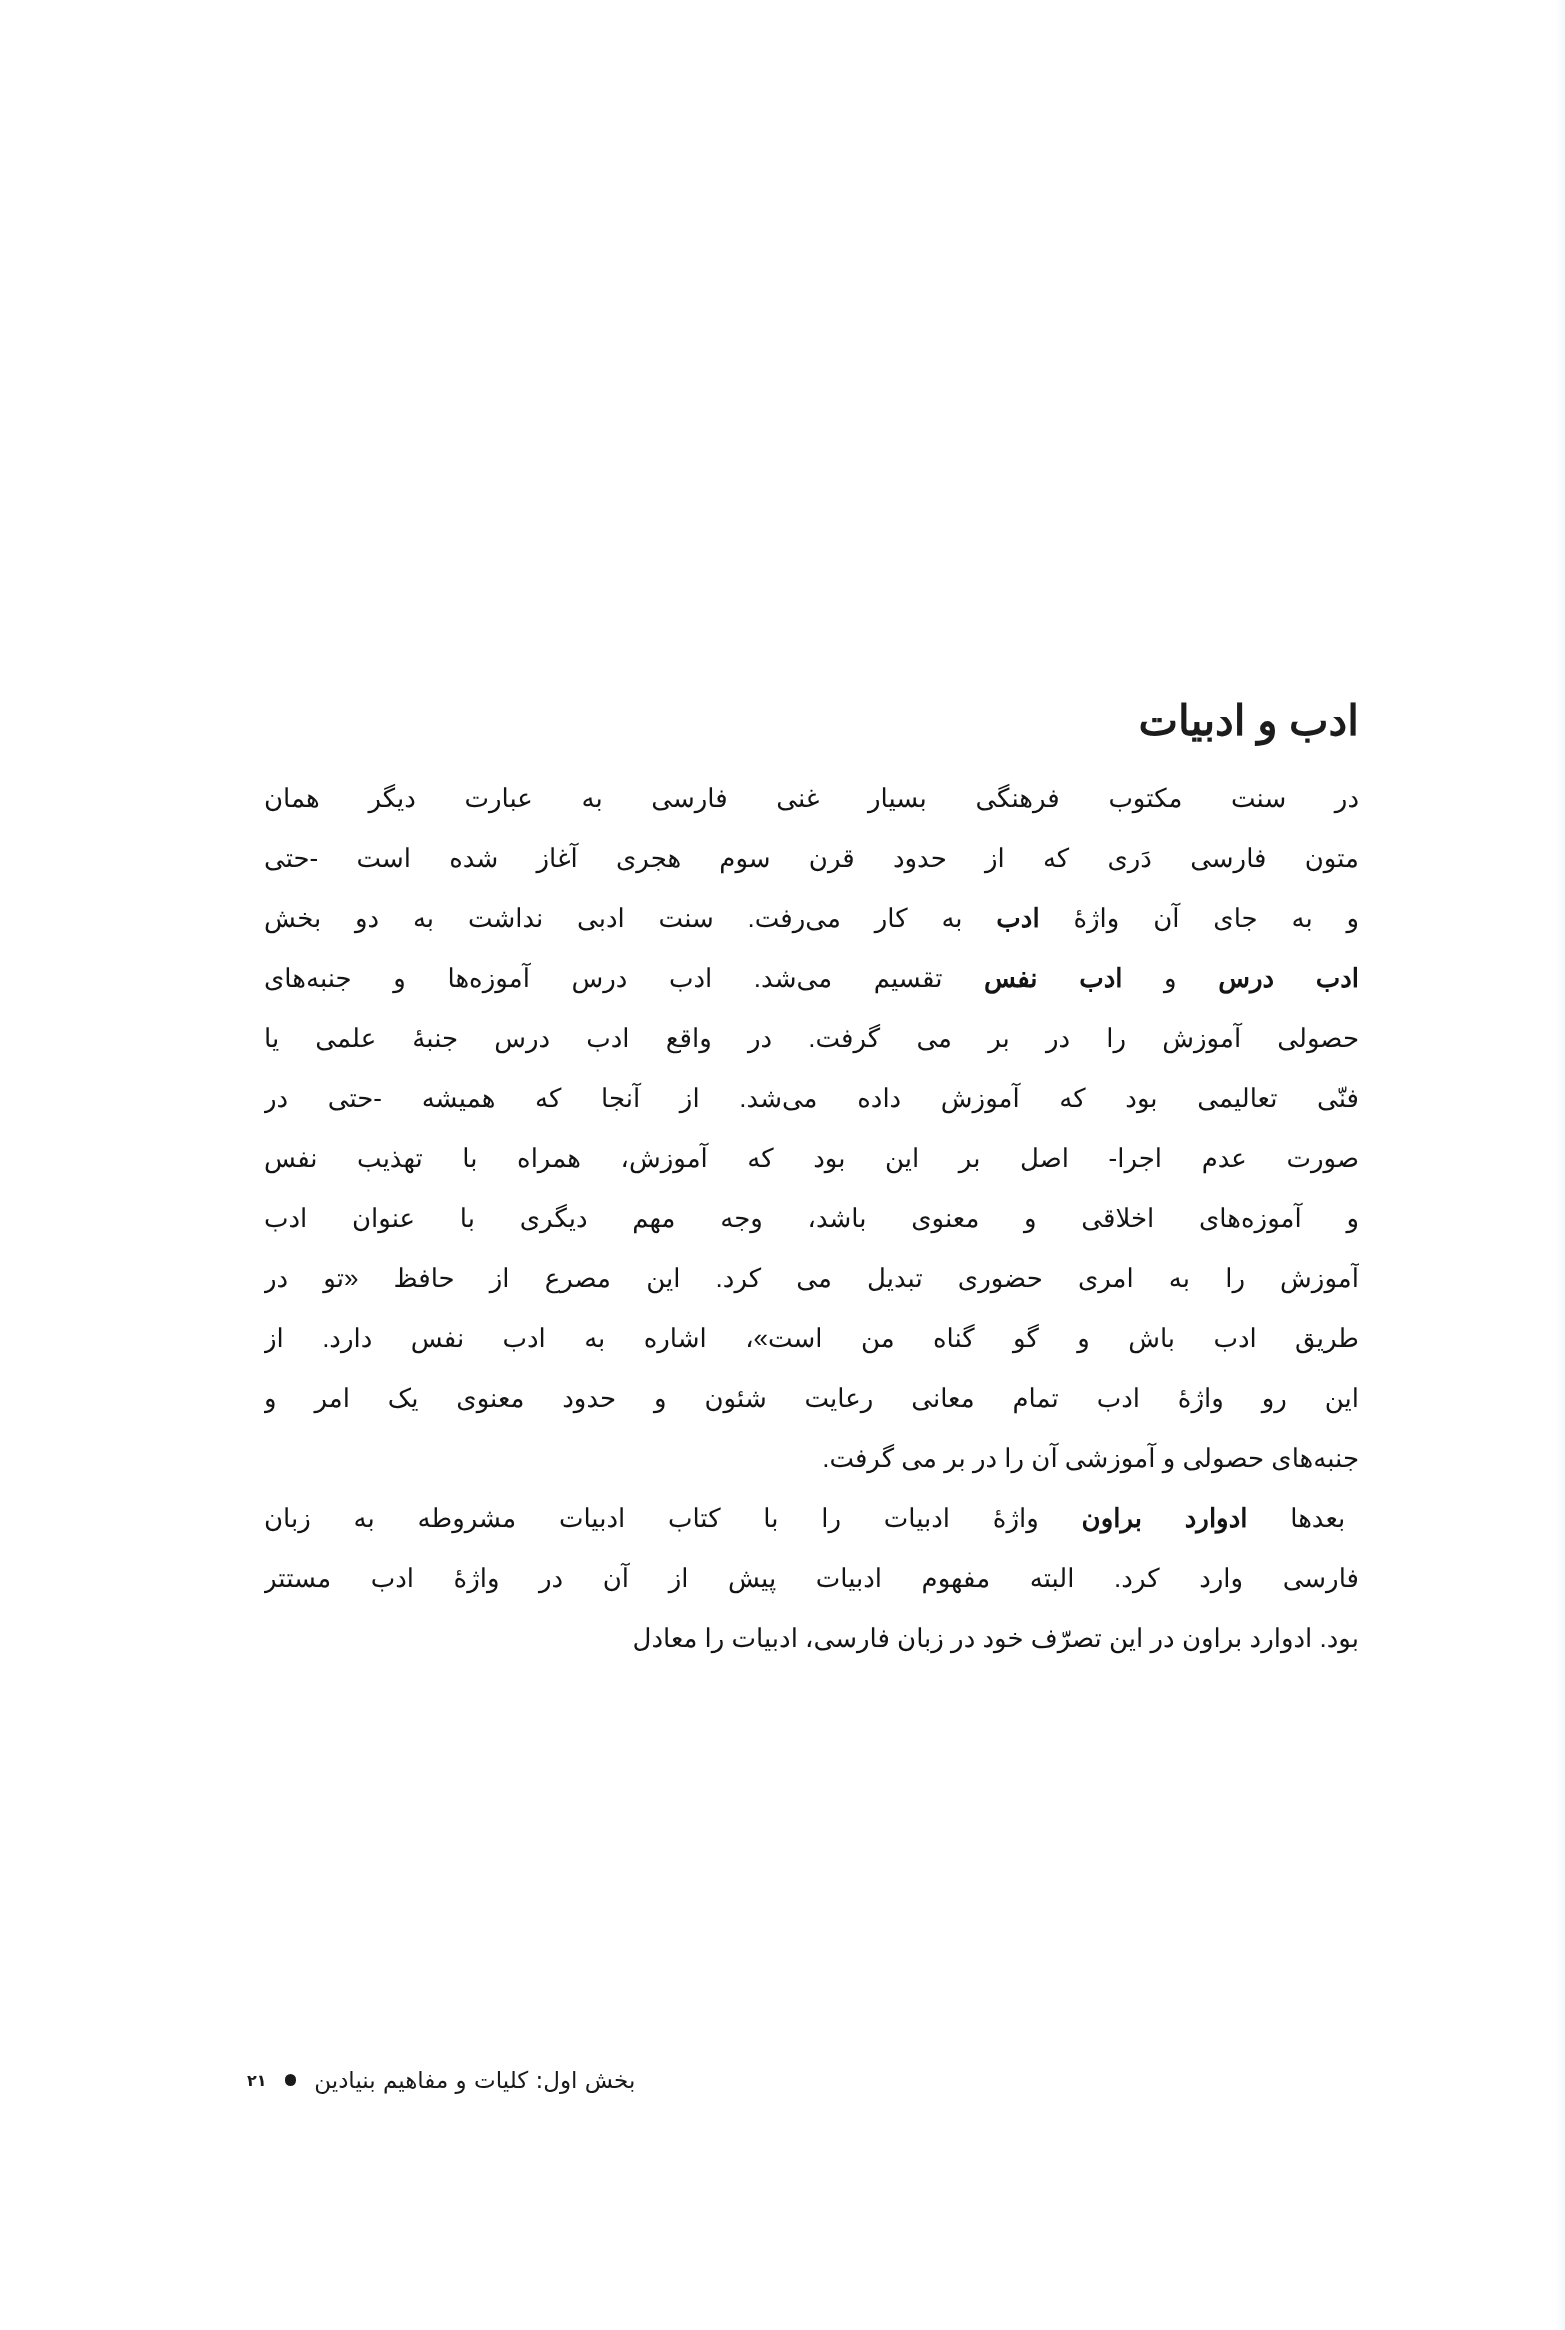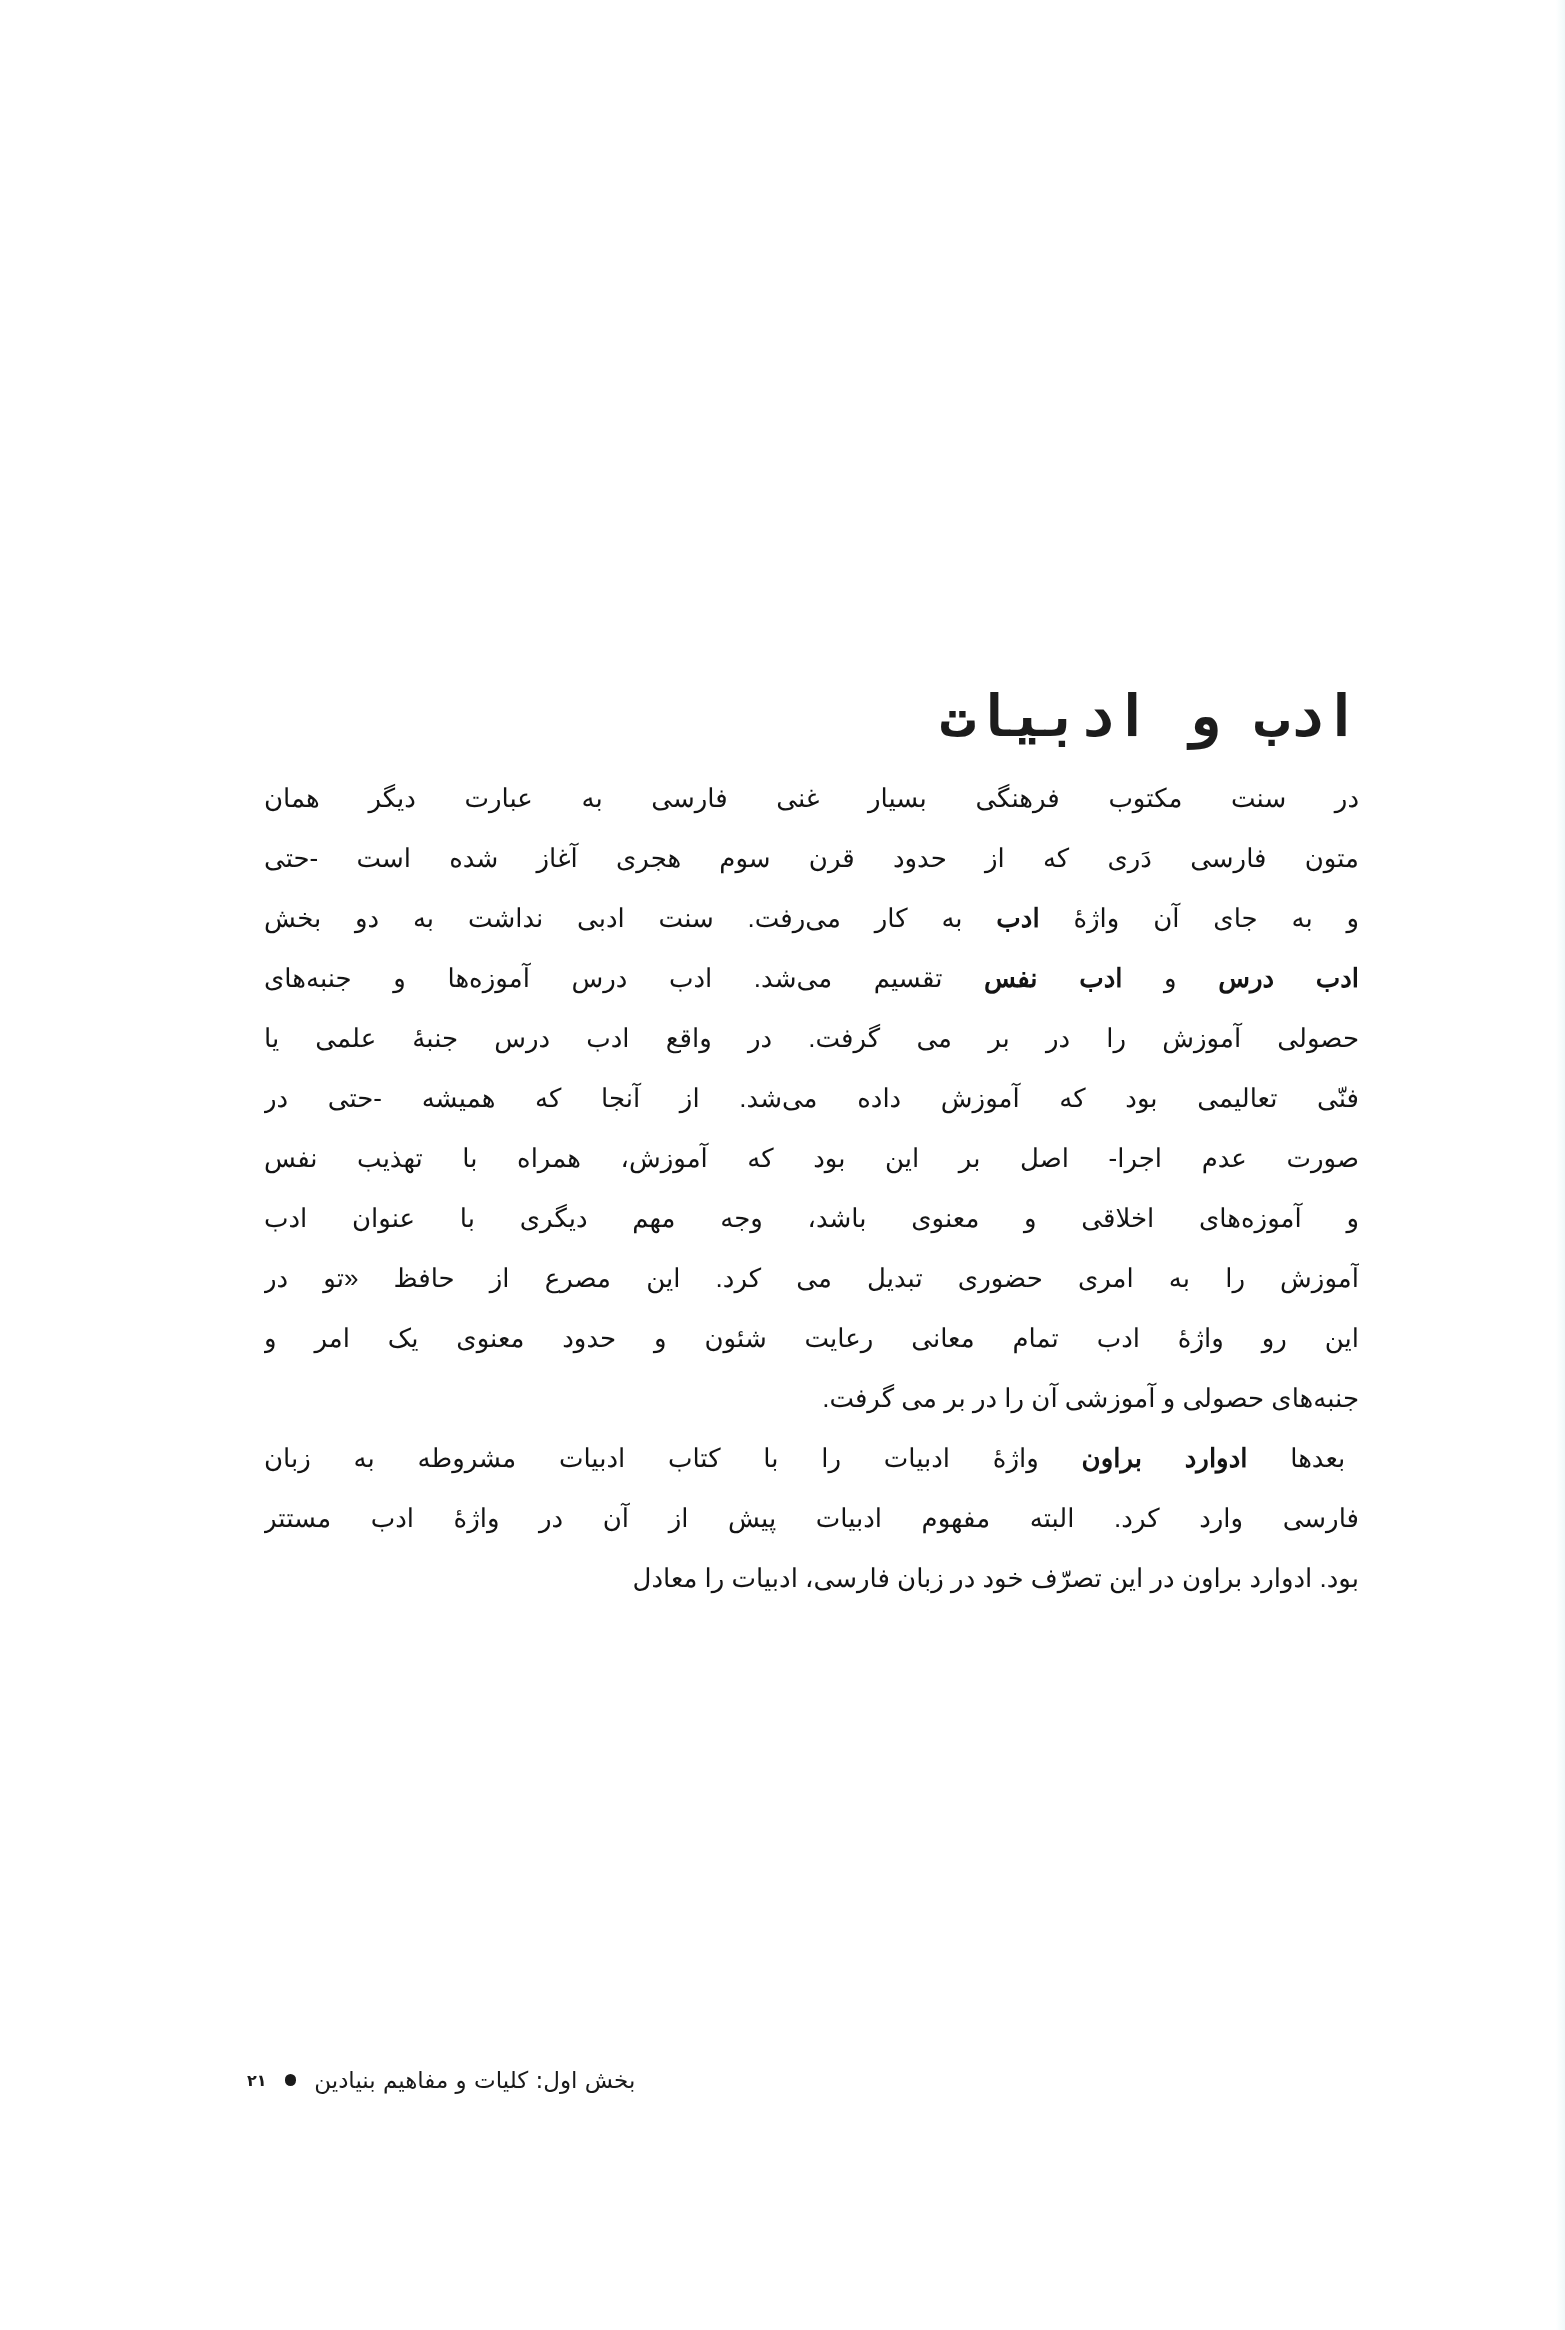--- a/index.html
+++ b/index.html
@@ -24,23 +24,23 @@
       background: linear-gradient(to left, #eef7f8, #ffffff);
     }
     .page {
       position: absolute;
       left: 264px;
       top: 680px;
       width: 1095px;
       direction: rtl;
     }
     .chapter-title {
-      font-family: Liberation Mono, monospace;
+      font-family: Liberation Sans, sans-serif;
       font-weight: bold;
-      font-size: 58px;
+      font-size: 42px;
       line-height: 82px;
       height: 82px;
       margin: 0 0 5.5px 0;
       text-align: right;
       color: #1c1c1c;
       letter-spacing: 0;
     }
     .body-text {
       font-family: Liberation Sans, sans-serif;
       font-size: 26px;
@@ -98,20 +98,21 @@
       <div>
         <span class="line"><span class="seg">در سنت مکتوب فرهنگی بسیار غنی فارسی به عبارت دیگر همان</span></span>
         <span class="line"><span class="seg">متون فارسی دَری که از حدود قرن سوم هجری آغاز شده است -حتی</span></span>
         <span class="line"><span class="seg">و به جای آن واژهٔ </span><span class="seg bold">ادب</span><span class="seg"> به کار می‌رفت. سنت ادبی نداشت به دو بخش</span></span>
         <span class="line"><span class="seg bold">ادب درس</span><span class="seg"> و </span><span class="seg bold">ادب نفس</span><span class="seg"> تقسیم می‌شد. ادب درس آموزه‌ها و جنبه‌های</span></span>
         <span class="line"><span class="seg">حصولی آموزش را در بر می گرفت. در واقع ادب درس جنبهٔ علمی یا</span></span>
         <span class="line"><span class="seg">فنّی تعالیمی بود که آموزش داده می‌شد. از آنجا که همیشه -حتی در</span></span>
         <span class="line"><span class="seg">صورت عدم اجرا- اصل بر این بود که آموزش، همراه با تهذیب نفس</span></span>
         <span class="line"><span class="seg">و آموزه‌های اخلاقی و معنوی باشد، وجه مهم دیگری با عنوان ادب</span></span>
         <span class="line"><span class="seg">آموزش را به امری حضوری تبدیل می کرد. این مصرع از حافظ «تو در</span></span>
+        <span class="line"><span class="seg">طریق ادب باش و گو گناه من است»، اشاره به ادب نفس دارد. از</span></span>
         <span class="line"><span class="seg">این رو واژهٔ ادب تمام معانی رعایت شئون و حدود معنوی یک امر و</span></span>
         <span class="line last"><span class="seg">جنبه‌های حصولی و آموزشی آن را در بر می گرفت.</span></span>
       </div>
       <div>
         <span class="line indent"><span class="seg">بعدها </span><span class="seg bold">ادوارد براون</span><span class="seg"> واژهٔ ادبیات را با کتاب ادبیات مشروطه به زبان</span></span>
         <span class="line"><span class="seg">فارسی وارد کرد. البته مفهوم ادبیات پیش از آن در واژهٔ ادب مستتر</span></span>
         <span class="line last"><span class="seg">بود. ادوارد براون در این تصرّف خود در زبان فارسی، ادبیات را معادل</span></span>
       </div>
     </div>
 </div>

